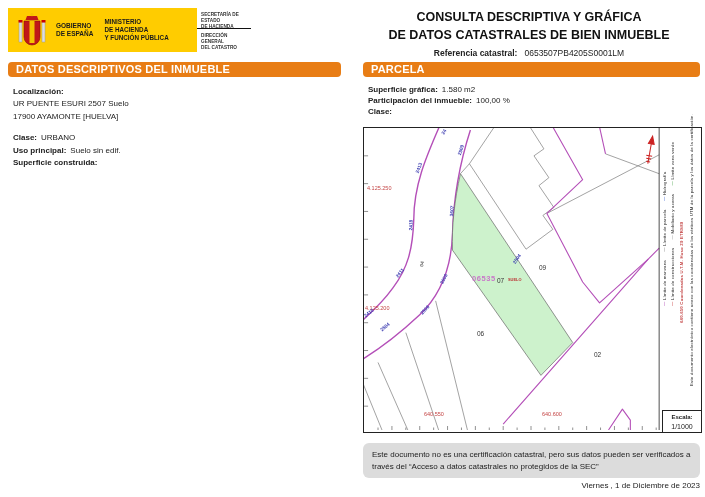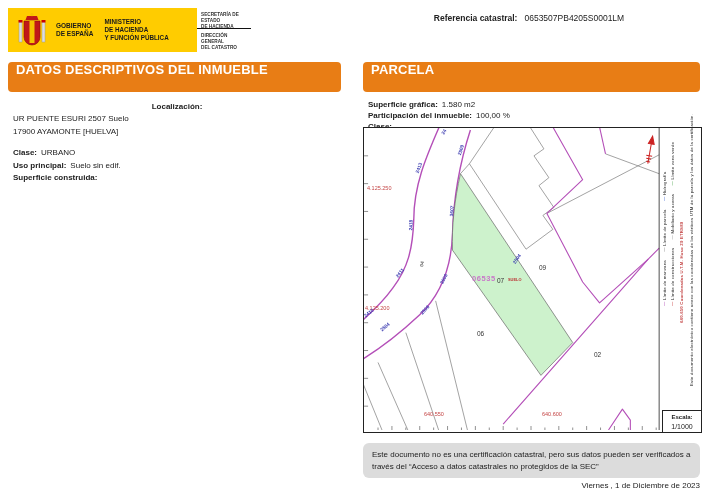--- a/index.html
+++ b/index.html
@@ -16,24 +16,24 @@
   .secretary-box{position:absolute;left:197px;top:8px;width:54px;height:44px;background:#fff;
     font-size:4.7px;font-weight:bold;color:#333;line-height:1.25;}
   .secretary-cell{padding:4px 3px 3px 4px;border-bottom:1.6px solid #111;height:13px;}
   .directorate-cell{padding:4px 3px 0 4px;}
   .title-block{position:absolute;left:356px;top:9px;width:346px;text-align:center;}
   .doc-title{font-weight:bold;font-size:12.5px;line-height:1.4;color:#111;}
   .ref-line{margin-top:4px;font-size:8.5px;}
   .ref-label{font-weight:bold;margin-right:7px;}
   
   .panel{position:absolute;}
-  .panel-bar{height:30px;background:var(--accent,#E87D15);border-radius:4px;color:#fff;
-    font-weight:bold;font-size:13px;line-height:15px;padding-left:8px;letter-spacing:.2px;}
+  .panel-bar{height:15px;background:var(--accent,#E87D15);border-radius:4px;color:#fff;
+    font-weight:bold;font-size:11px;line-height:15px;padding-left:8px;letter-spacing:.2px;}
   .panel-body{padding:9px 0 0 5px;font-size:8px;line-height:1.55;}
-  .b{font-weight:bold;text-align:center;}
+  .b{font-weight:bold;}
   .loc-block{margin-bottom:9px;}
   .frow{white-space:nowrap;}
   .frow .fval{margin-left:4px;}
   
   .map-wrap{position:absolute;left:363px;top:127px;width:337px;height:304px;
     border:1px solid #222;background:#fff;}
   .map-wrap svg{position:absolute;left:0;top:0;}
   .road-line{stroke:var(--magenta,#B44FB8);stroke-width:1.4;fill:none;}
   .manzana{stroke:var(--magenta,#B44FB8);stroke-width:1.1;fill:none;stroke-linejoin:round;}
   .green-parcel{fill:var(--green,#CDF2CC);stroke:#666;stroke-width:.7;stroke-linejoin:round;}
@@ -93,20 +93,24 @@
     <div>SECRETARÍA DE ESTADO</div>
     <div>DE HACIENDA</div>
   </div>
   <div class="directorate-cell">
     <div>DIRECCIÓN GENERAL</div>
     <div>DEL CATASTRO</div>
   </div>
 </div>
 
 <div class="title-block">
+  <div class="doc-title">
+    <div>CONSULTA DESCRIPTIVA Y GRÁFICA</div>
+    <div>DE DATOS CATASTRALES DE BIEN INMUEBLE</div>
+  </div>
   <div class="ref-line">
     <span class="ref-label">Referencia catastral:</span><span>0653507PB4205S0001LM</span>
   </div>
 </div>
 
 <div class="panel" style="left:8px;top:62px;width:333px;">
   <div class="panel-bar">DATOS DESCRIPTIVOS DEL INMUEBLE</div>
   <div class="panel-body">
     <div class="loc-block">
       <div class="b">Localización:</div>

